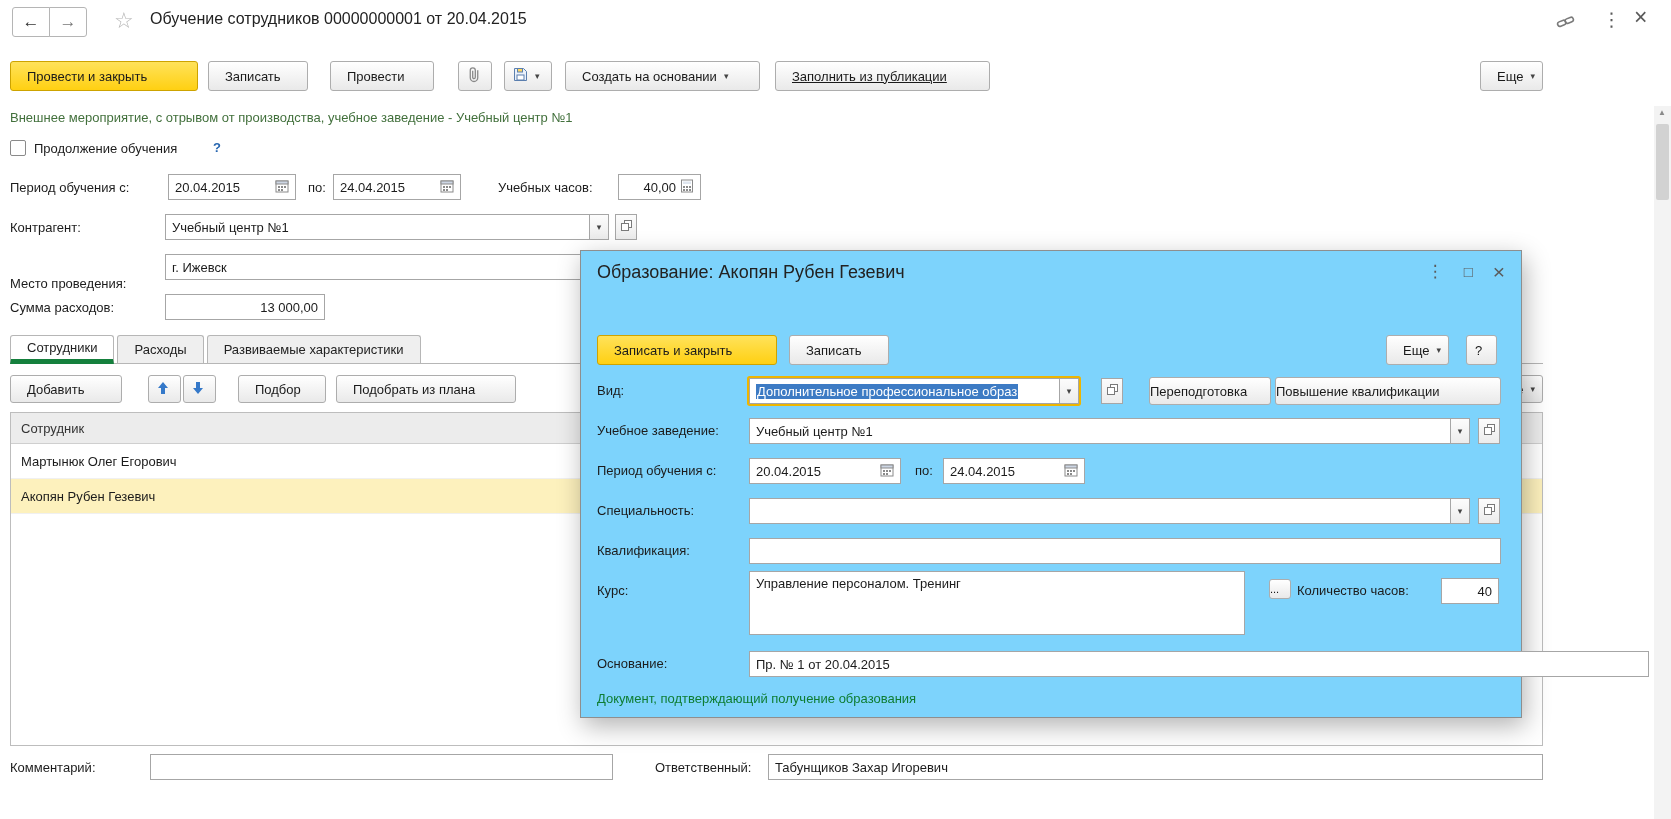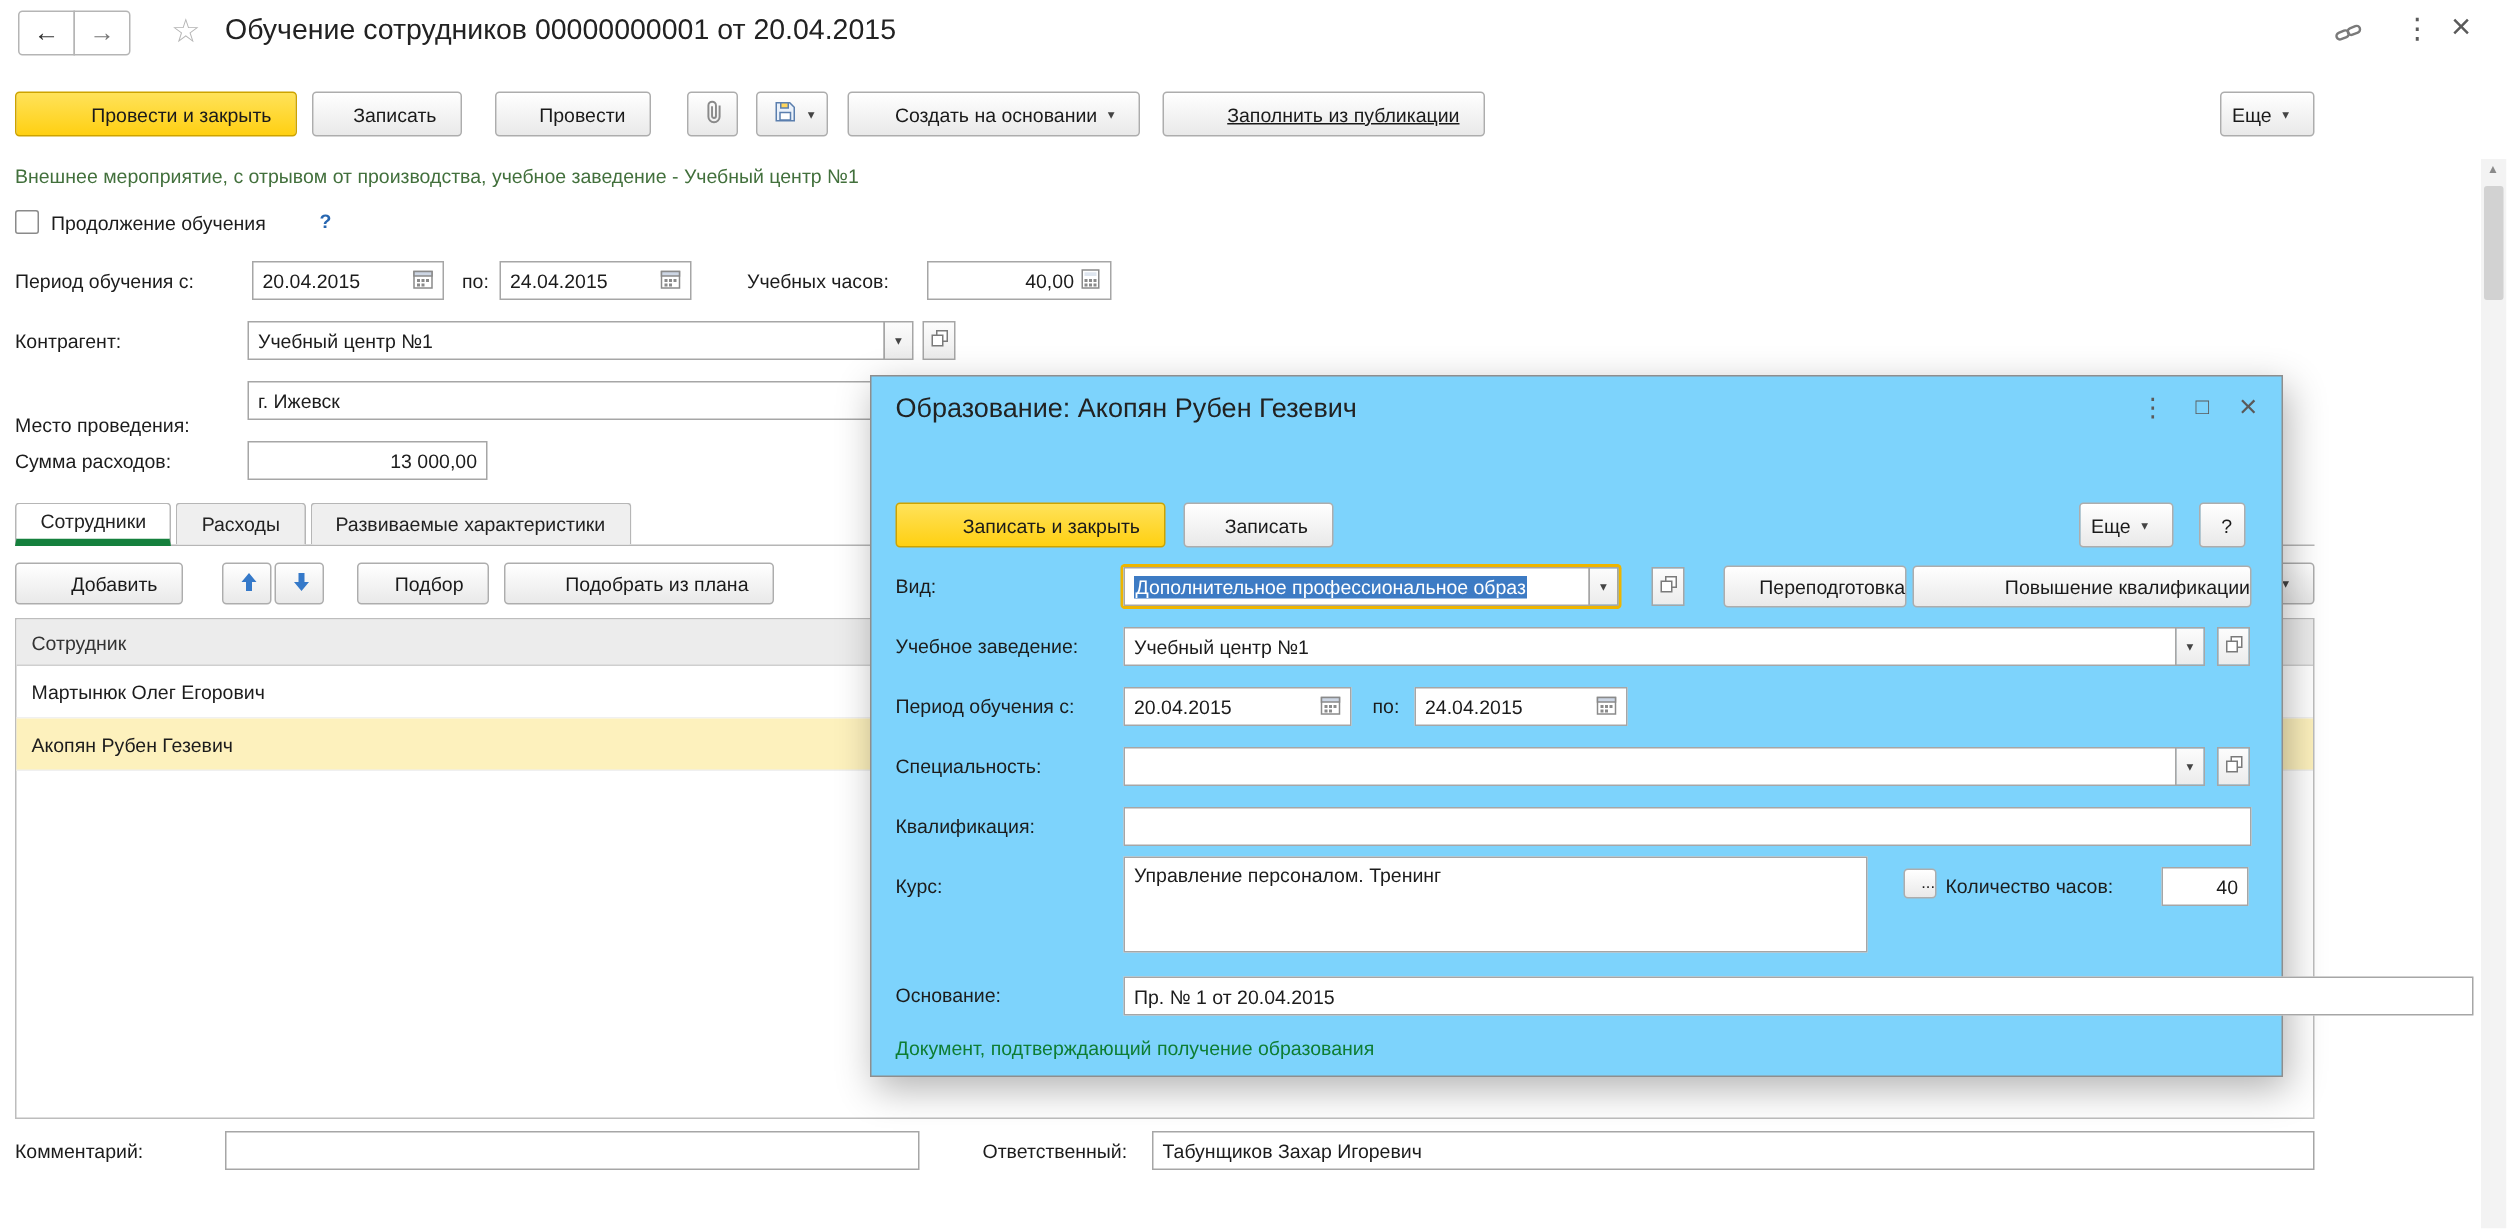--- a/index.html
+++ b/index.html
@@ -3,21 +3,21 @@
 <meta charset="utf-8">
 <style>
   html,body{margin:0;padding:0;}
   body{
     width:1671px;height:819px;position:relative;overflow:hidden;background:#fff;
     font-family:"Liberation Sans",sans-serif;font-size:13px;color:#1c1c1c;
   }
   .abs{position:absolute;}
   .lbl{white-space:nowrap;color:#1c1c1c;}
   .btn{
-    box-sizing:border-box;height:30px;display:inline-flex;align-items:center;justify-content:flex-end;
+    box-sizing:border-box;height:30px;display:inline-flex;align-items:center;justify-content:flex-start;
     gap:7px;padding:0 16px;background:linear-gradient(#ffffff,#e9e9e9);
     border:1px solid #adadad;border-radius:3px;color:#1a1a1a;font-size:13px;white-space:nowrap;cursor:default;
   }
   .btn.sm{height:28px;}
   .btn.icon-only{padding:0 8px;}
   .btn.yellow{background:linear-gradient(#ffe25a,#ffd012);border-color:#cda300;}
   .caret{font-size:9px;color:#444;line-height:1;}
   .inp{
     box-sizing:border-box;height:26px;background:#fff;border:1px solid #a6a6a6;
     display:flex;align-items:center;gap:4px;padding:0 6px;white-space:nowrap;overflow:hidden;
@@ -71,21 +71,21 @@
 
 <div class="abs" style="left:12px;top:7px;display:flex;">
   <div class="navbtn" style="border-radius:3px 0 0 3px;">
     <span>←</span>
   </div>
   <div class="navbtn" style="border-radius:0 3px 3px 0;margin-left:-1px;color:#777;">
     <span>→</span>
   </div>
 </div>
 <span class="abs" style="left:114px;top:8px;font-size:22px;color:#b5b5b5;">☆</span>
-<div class="abs lbl" style="left:150px;top:10px;font-size:19px;color:#222;">Обучение сотрудников 00000000001 от 20.04.2015</div>
+<div class="abs lbl" style="left:150px;top:10px;font-size:16px;color:#222;">Обучение сотрудников 00000000001 от 20.04.2015</div>
 
 <span class="abs winicon" style="left:1556px;top:13px;">
   <svg width="19" height="18" viewBox="0 0 19 18">
       <g fill="none" stroke="#7a7a7a" stroke-width="1.6">
     <rect x="1.5" y="8" width="8.5" height="4.6" rx="2.3" transform="rotate(-22 5.7 10.3)"></rect>
     <rect x="9" y="5" width="8.5" height="4.6" rx="2.3" transform="rotate(-22 13.2 7.3)"></rect>
   </g>
     </svg>
 </span>
 <span class="abs winicon" style="left:1602px;top:10px;font-size:19px;">⋮</span>
@@ -163,21 +163,21 @@
           <rect x="3" y="7" width="2" height="2"></rect>
           <rect x="6" y="7" width="2" height="2"></rect>
           <rect x="9" y="7" width="2" height="2"></rect>
           <rect x="3" y="10" width="2" height="2"></rect>
           <rect x="6" y="10" width="2" height="2"></rect>
         </g>
       </svg>
   </span>
 </div>
 <span class="abs lbl" style="left:498px;top:180px;">Учебных часов:</span>
-<div class="abs inp" style="left:618px;top:174px;width:123px;">
+<div class="abs inp" style="left:618px;top:174px;width:83px;">
   <span class="right">40,00</span>
   <span>
     <svg width="14" height="14" viewBox="0 0 14 14">
         <rect x="1.5" y="1" width="11" height="12" fill="#fff" stroke="#8a8a8a"></rect>
         <rect x="3" y="2.5" width="8" height="2.5" fill="#dfe6ef"></rect>
         <g fill="#8a8a8a">
           <rect x="3" y="7" width="2" height="2"></rect>
           <rect x="6" y="7" width="2" height="2"></rect>
           <rect x="9" y="7" width="2" height="2"></rect>
           <rect x="3" y="10" width="2" height="2"></rect>

